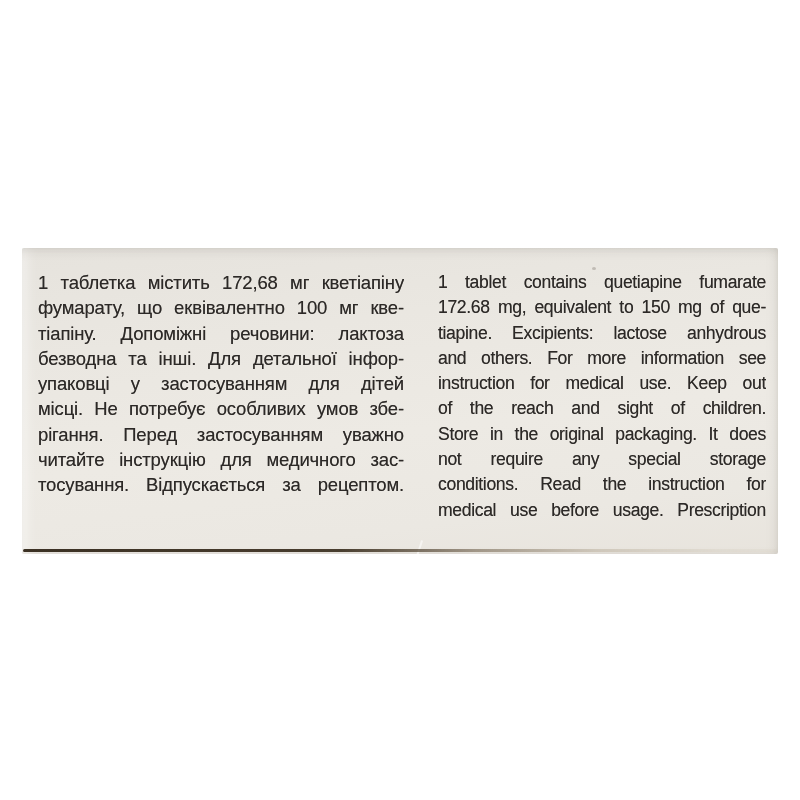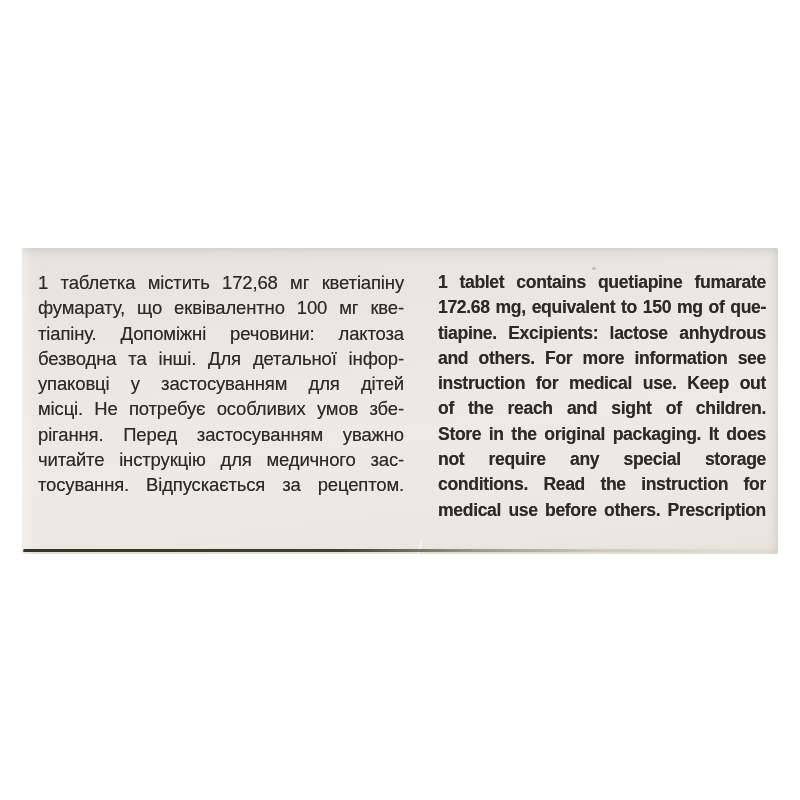--- a/index.html
+++ b/index.html
@@ -69,21 +69,20 @@
     width: 366px;
     font-size: 18.5px;
     letter-spacing: -0.15px;
   }
   .col-en {
     left: 416px;
     width: 328px;
     font-size: 17.6px;
     letter-spacing: -0.35px;
     word-spacing: -0.5px;
-    font-weight: bold;
   }
   .col-en .line.last {
     text-align-last: left;
   }
   .speck-1 {
     position: absolute;
     left: 592px;
     top: 267px;
     width: 4px;
     height: 3px;
@@ -134,21 +133,21 @@
     <div class="col col-en">
       <div class="line">1 tablet contains quetiapine fumarate</div>
       <div class="line">172.68 mg, equivalent to 150 mg of que-</div>
       <div class="line">tiapine. Excipients: lactose anhydrous</div>
       <div class="line">and others. For more information see</div>
       <div class="line">instruction for medical use. Keep out</div>
       <div class="line">of the reach and sight of children.</div>
       <div class="line">Store in the original packaging. It does</div>
       <div class="line">not require any special storage</div>
       <div class="line">conditions. Read the instruction for</div>
-      <div class="line">medical use before others. Prescription</div>
+      <div class="line">medical use before usage. Prescription</div>
     </div>
 
     <div class="crease"></div>
     <div class="fold-line"></div>
   </div>
 
   <div class="speck-1"></div>
   <div class="speck-2"></div>
 </div>
 

